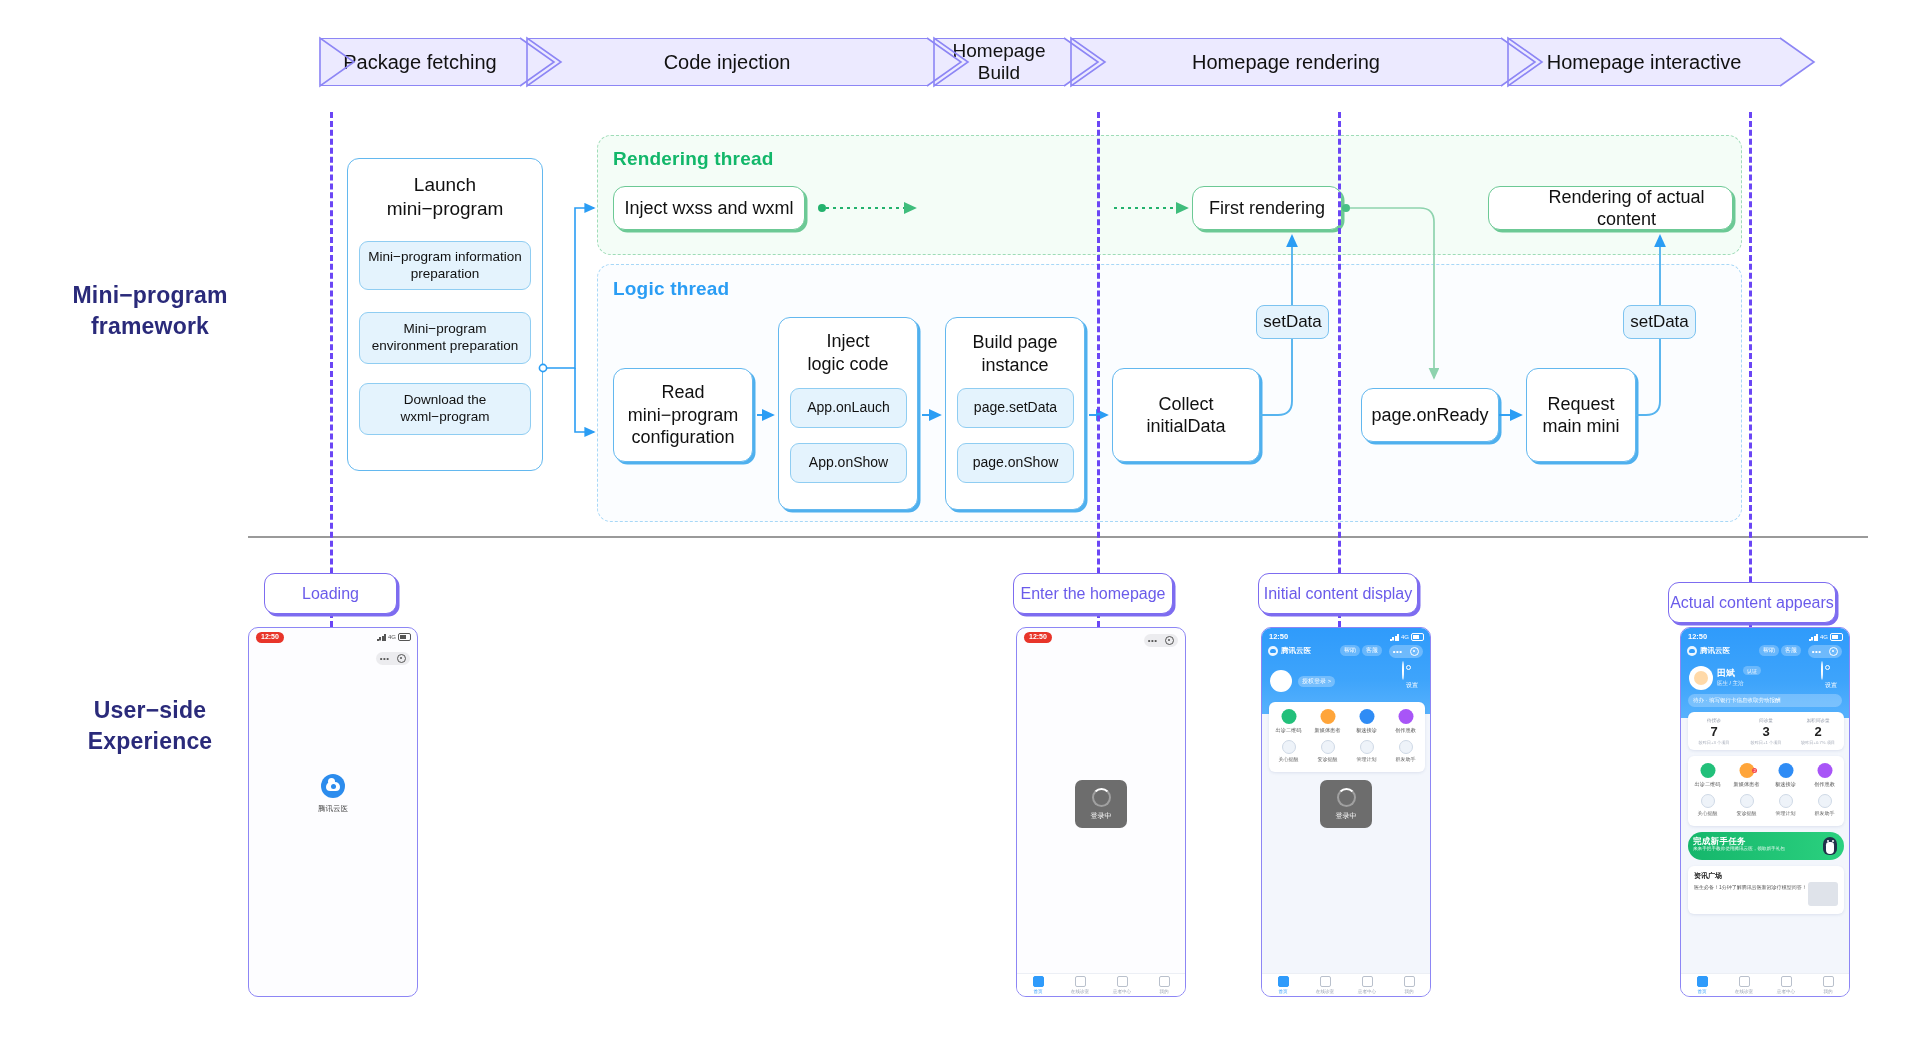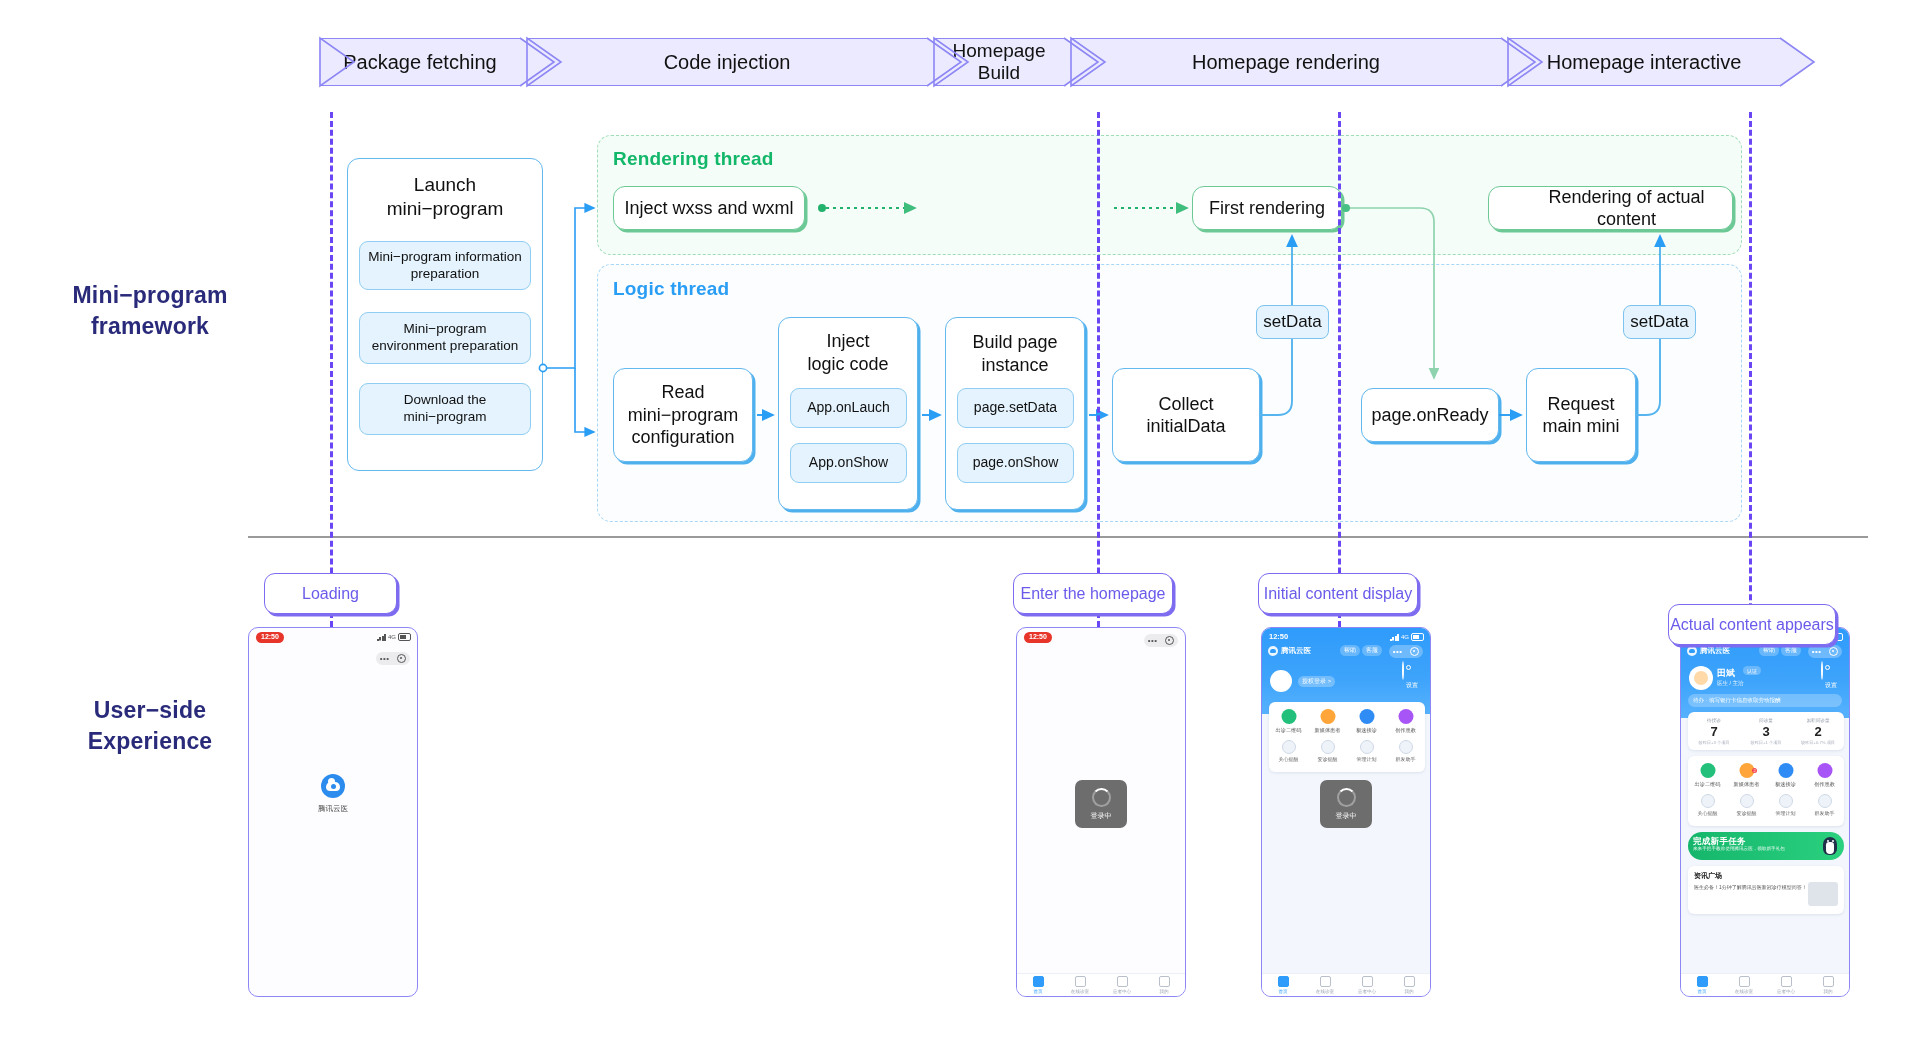--- a/index.html
+++ b/index.html
@@ -298,21 +298,21 @@
     <div style="width:100%;">
       <div style="margin-top:14px;font-size:19px;white-space:pre-line;text-align:center;">Launch
 mini−program</div>
     </div>
   </div>
   <div class="sub-node" style="left:359px;top:241px;width:172px;height:49px;font-size:13.5px;white-space:pre-line;">Mini−program information
 preparation</div>
   <div class="sub-node" style="left:359px;top:312px;width:172px;height:52px;font-size:13.5px;white-space:pre-line;">Mini−program
 environment preparation</div>
   <div class="sub-node" style="left:359px;top:383px;width:172px;height:52px;font-size:13.5px;white-space:pre-line;">Download the
-mini−program</div>
+wxml−program</div>
 
   <div class="node n-green" style="left:613px;top:186px;width:192px;height:44px;font-size:18px;">Inject wxss and wxml</div>
   <div class="node n-green" style="left:1192px;top:186px;width:150px;height:44px;font-size:18px;">First rendering</div>
   <div class="node n-green" style="left:1488px;top:186px;width:245px;height:44px;font-size:18px;padding-left:32px;">Rendering of actual content</div>
 
   <div class="node n-blue" style="left:613px;top:368px;width:140px;height:94px;font-size:18px;white-space:pre-line;">Read
 mini−program
 configuration</div>
 
   <div class="node n-blue" style="left:778px;top:317px;width:140px;height:193px;align-items:flex-start;">
@@ -388,21 +388,21 @@
       <path d="M1508,38 L1508,86 L1542,62 z"></path>
       <path d="M1780,38 L1814,62 L1780,86"></path>
     </g>
   </svg>
 
   <div class="divider" style="left:248px;top:536px;width:1620px;"></div>
 
   <div class="stage-pill" style="left:264px;top:573px;width:133px;height:41px;">Loading</div>
   <div class="stage-pill" style="left:1013px;top:573px;width:160px;height:41px;">Enter the homepage</div>
   <div class="stage-pill" style="left:1258px;top:573px;width:160px;height:41px;">Initial content display</div>
-  <div class="stage-pill" style="left:1668px;top:604px;width:168px;height:41px;">Actual content appears</div>
+  <div class="stage-pill" style="left:1668px;top:582px;width:168px;height:41px;">Actual content appears</div>
 
   <div class="phone" style="left:248px;top:627px;width:170px;height:370px;">
     <div class="time-chip">12:50</div>
     <div class="sig" style="right:6px;top:5px;">
       <span class="bars"></span>
       <span class="g">4G</span>
       <span class="batt"></span>
     </div>
     <div class="capsule" style="top:24px;right:7px;">
       <span class="dots">•••</span>

